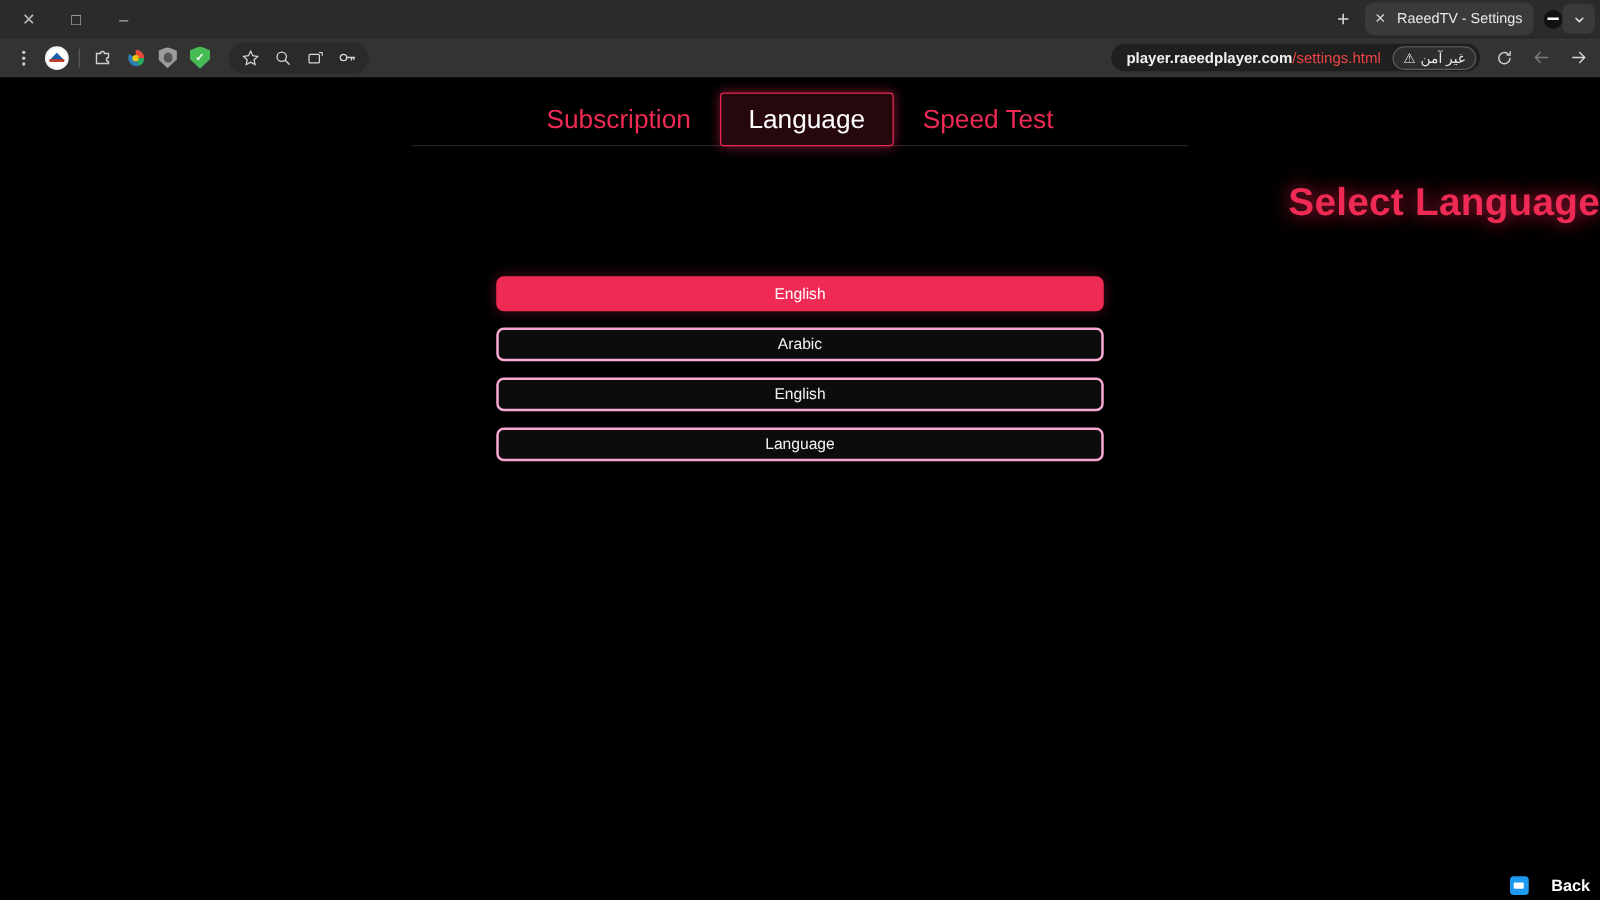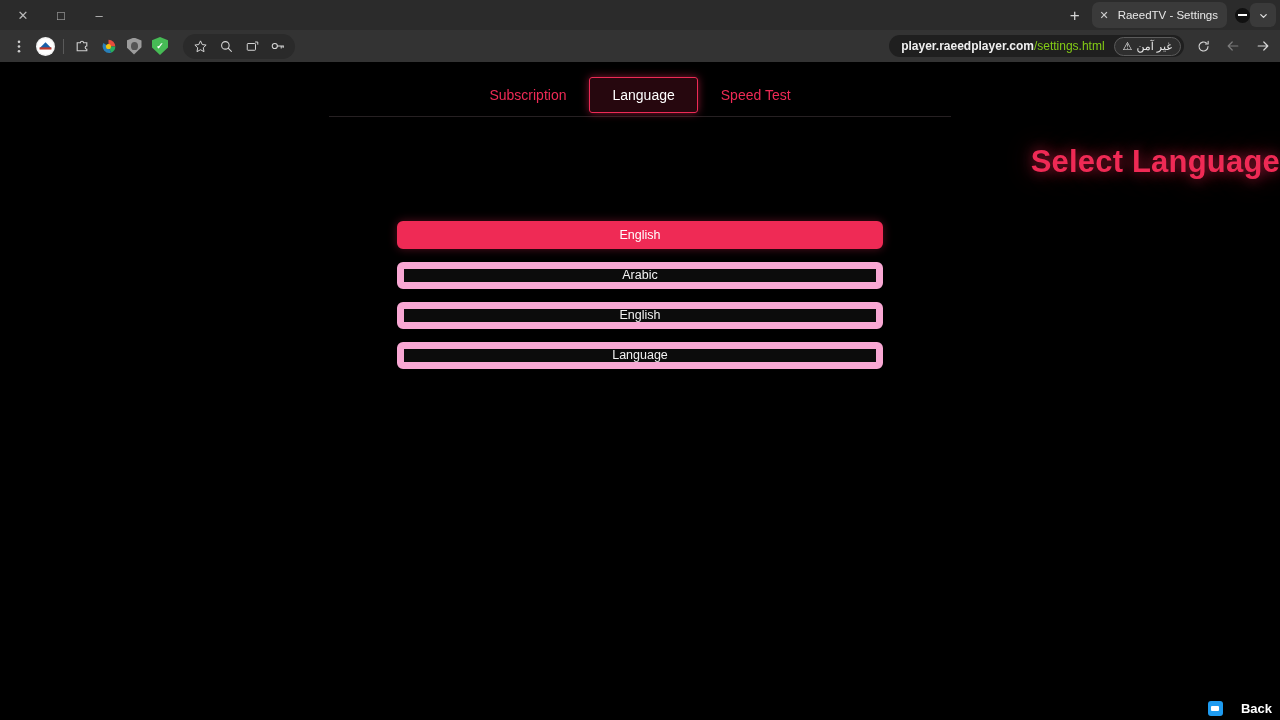--- a/index.html
+++ b/index.html
@@ -182,21 +182,21 @@
   }
   .omnibox {
     display: flex;
     align-items: center;
     height: 22px;
     border-radius: 13px;
     background: #1f1f1f;
     padding: 0 3px 0 12px;
   }
   .url-host { color: #f0f0f0; font-size: 12px; font-weight: bold; }
-  .url-path { color: #84cc16; font-size: 12px; }
+  .url-path { color: #ef4444; font-size: 12px; }
   .notsecure {
     display: flex;
     align-items: center;
     gap: 4px;
     background: #2e2e2e;
     border: 1px solid #5b5b5b;
     border-radius: 12px;
     height: 19px;
     padding: 0 8px;
     margin-left: 9px;
@@ -234,21 +234,21 @@
     width: 622px;
     margin: 12px auto 0;
     display: flex;
     align-items: center;
     justify-content: center;
     gap: 0;
     height: 42px;
     position: relative;
   }
   .navtab {
-    font-size: 14px;
+    font-size: 21px;
     color: #ee2a55;
     padding: 10px 22px;
     line-height: 1;
     white-space: nowrap;
     background: transparent;
     border: 1px solid transparent;
     border-radius: 3px;
   }
   .navtab.active {
     color: #ffffff;
@@ -278,21 +278,21 @@
     width: 486px;
     margin: 41px auto 0;
     display: flex;
     flex-direction: column;
     gap: 13px;
   }
   .lang-btn {
     height: 27px;
     border-radius: 6px;
     background: #0c0c0c;
-    border: 7px solid #f9a8d4;
+    border: 2px solid #f9a8d4;
     color: #f2f2f2;
     font-size: 12.5px;
     display: flex;
     align-items: center;
     justify-content: center;
     line-height: 1;
   }
   .lang-btn.selected {
     background: #ef2a55;
     border-color: #ef2a55;

